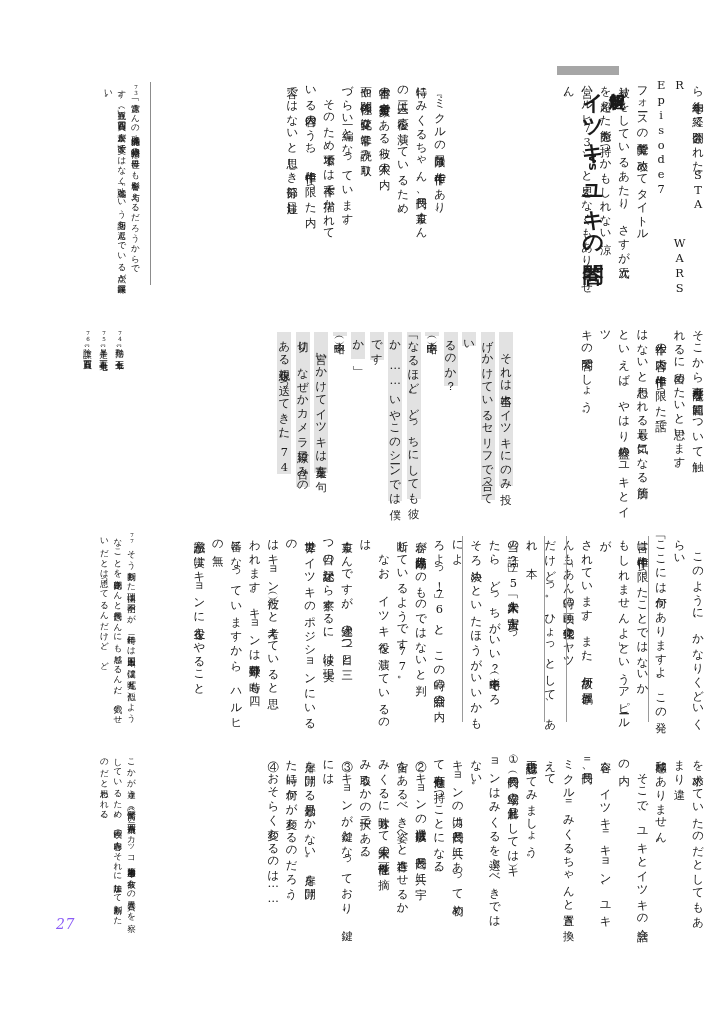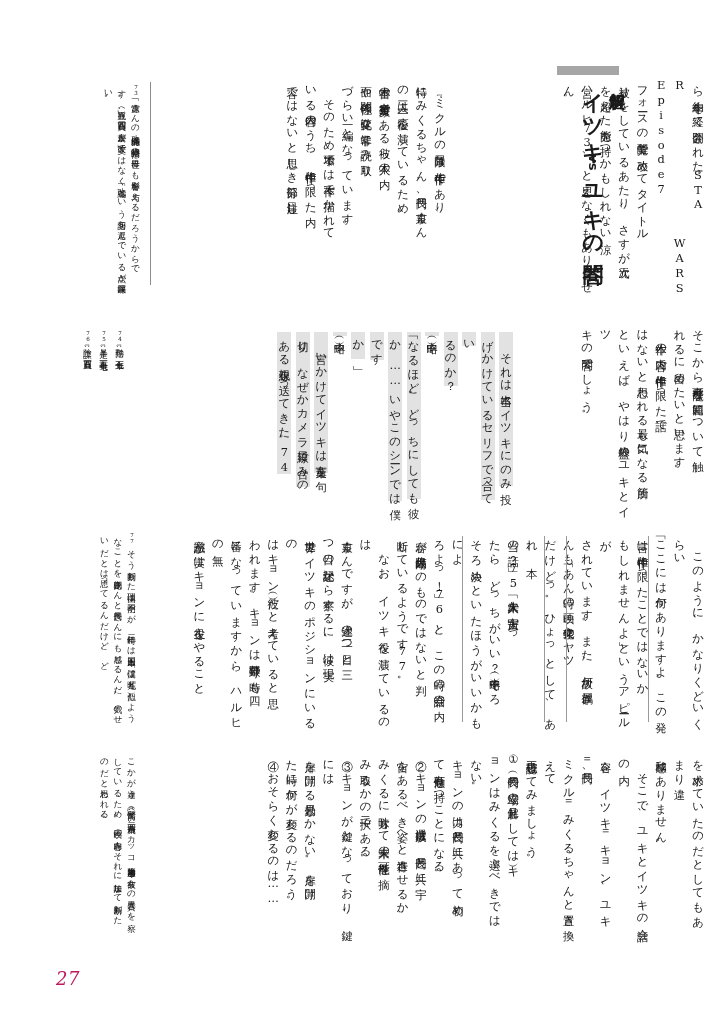--- a/index.html
+++ b/index.html
@@ -121,25 +121,25 @@
   .side-rule {
     position: absolute;
     width: 1px;
     background: #9a9a9a;
   }
 
   
   #page-number {
     position: absolute;
     left: 56px;
-    top: 968px;
+    top: 916px;
     font-family: "DejaVu Serif", "Liberation Serif", serif;
     font-style: italic;
-    font-size: 18px;
-    color: #be185d;
+    font-size: 14px;
+    color: #8b5cf6;
     letter-spacing: 0.5px;
   }
 </style>
 </head>
 <body>
 
 <div id="page">
 
   <div id="heading-block">
     <div id="heading-rule"></div>

